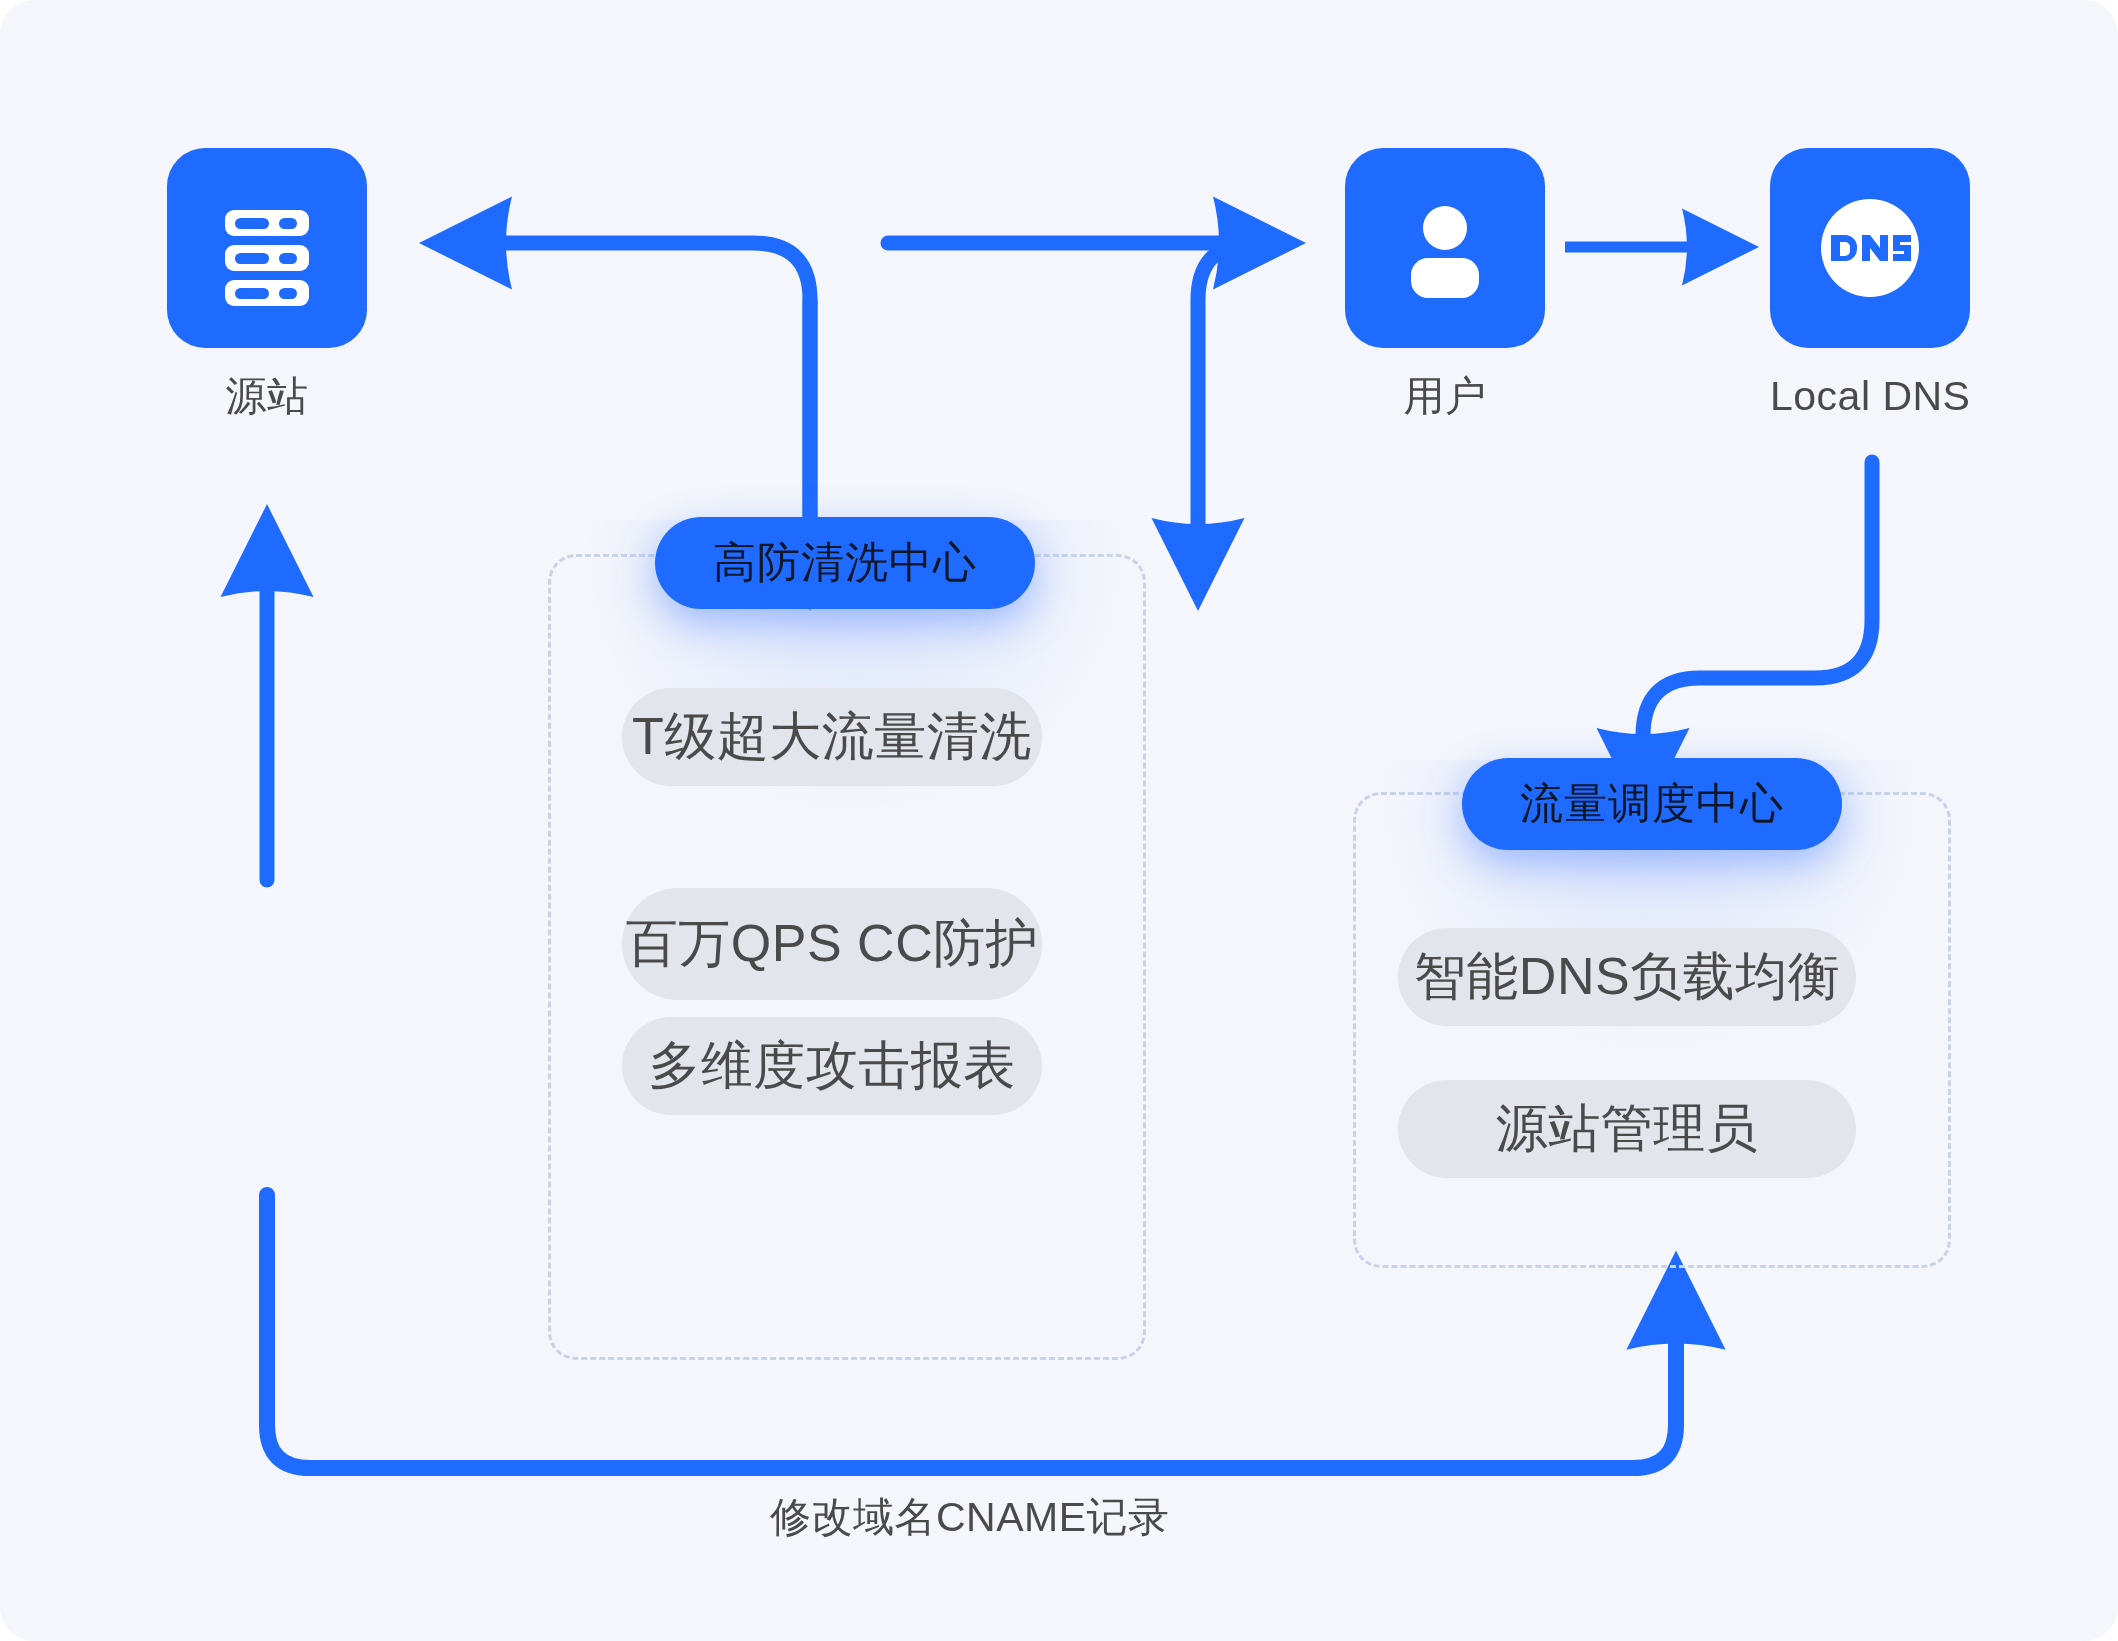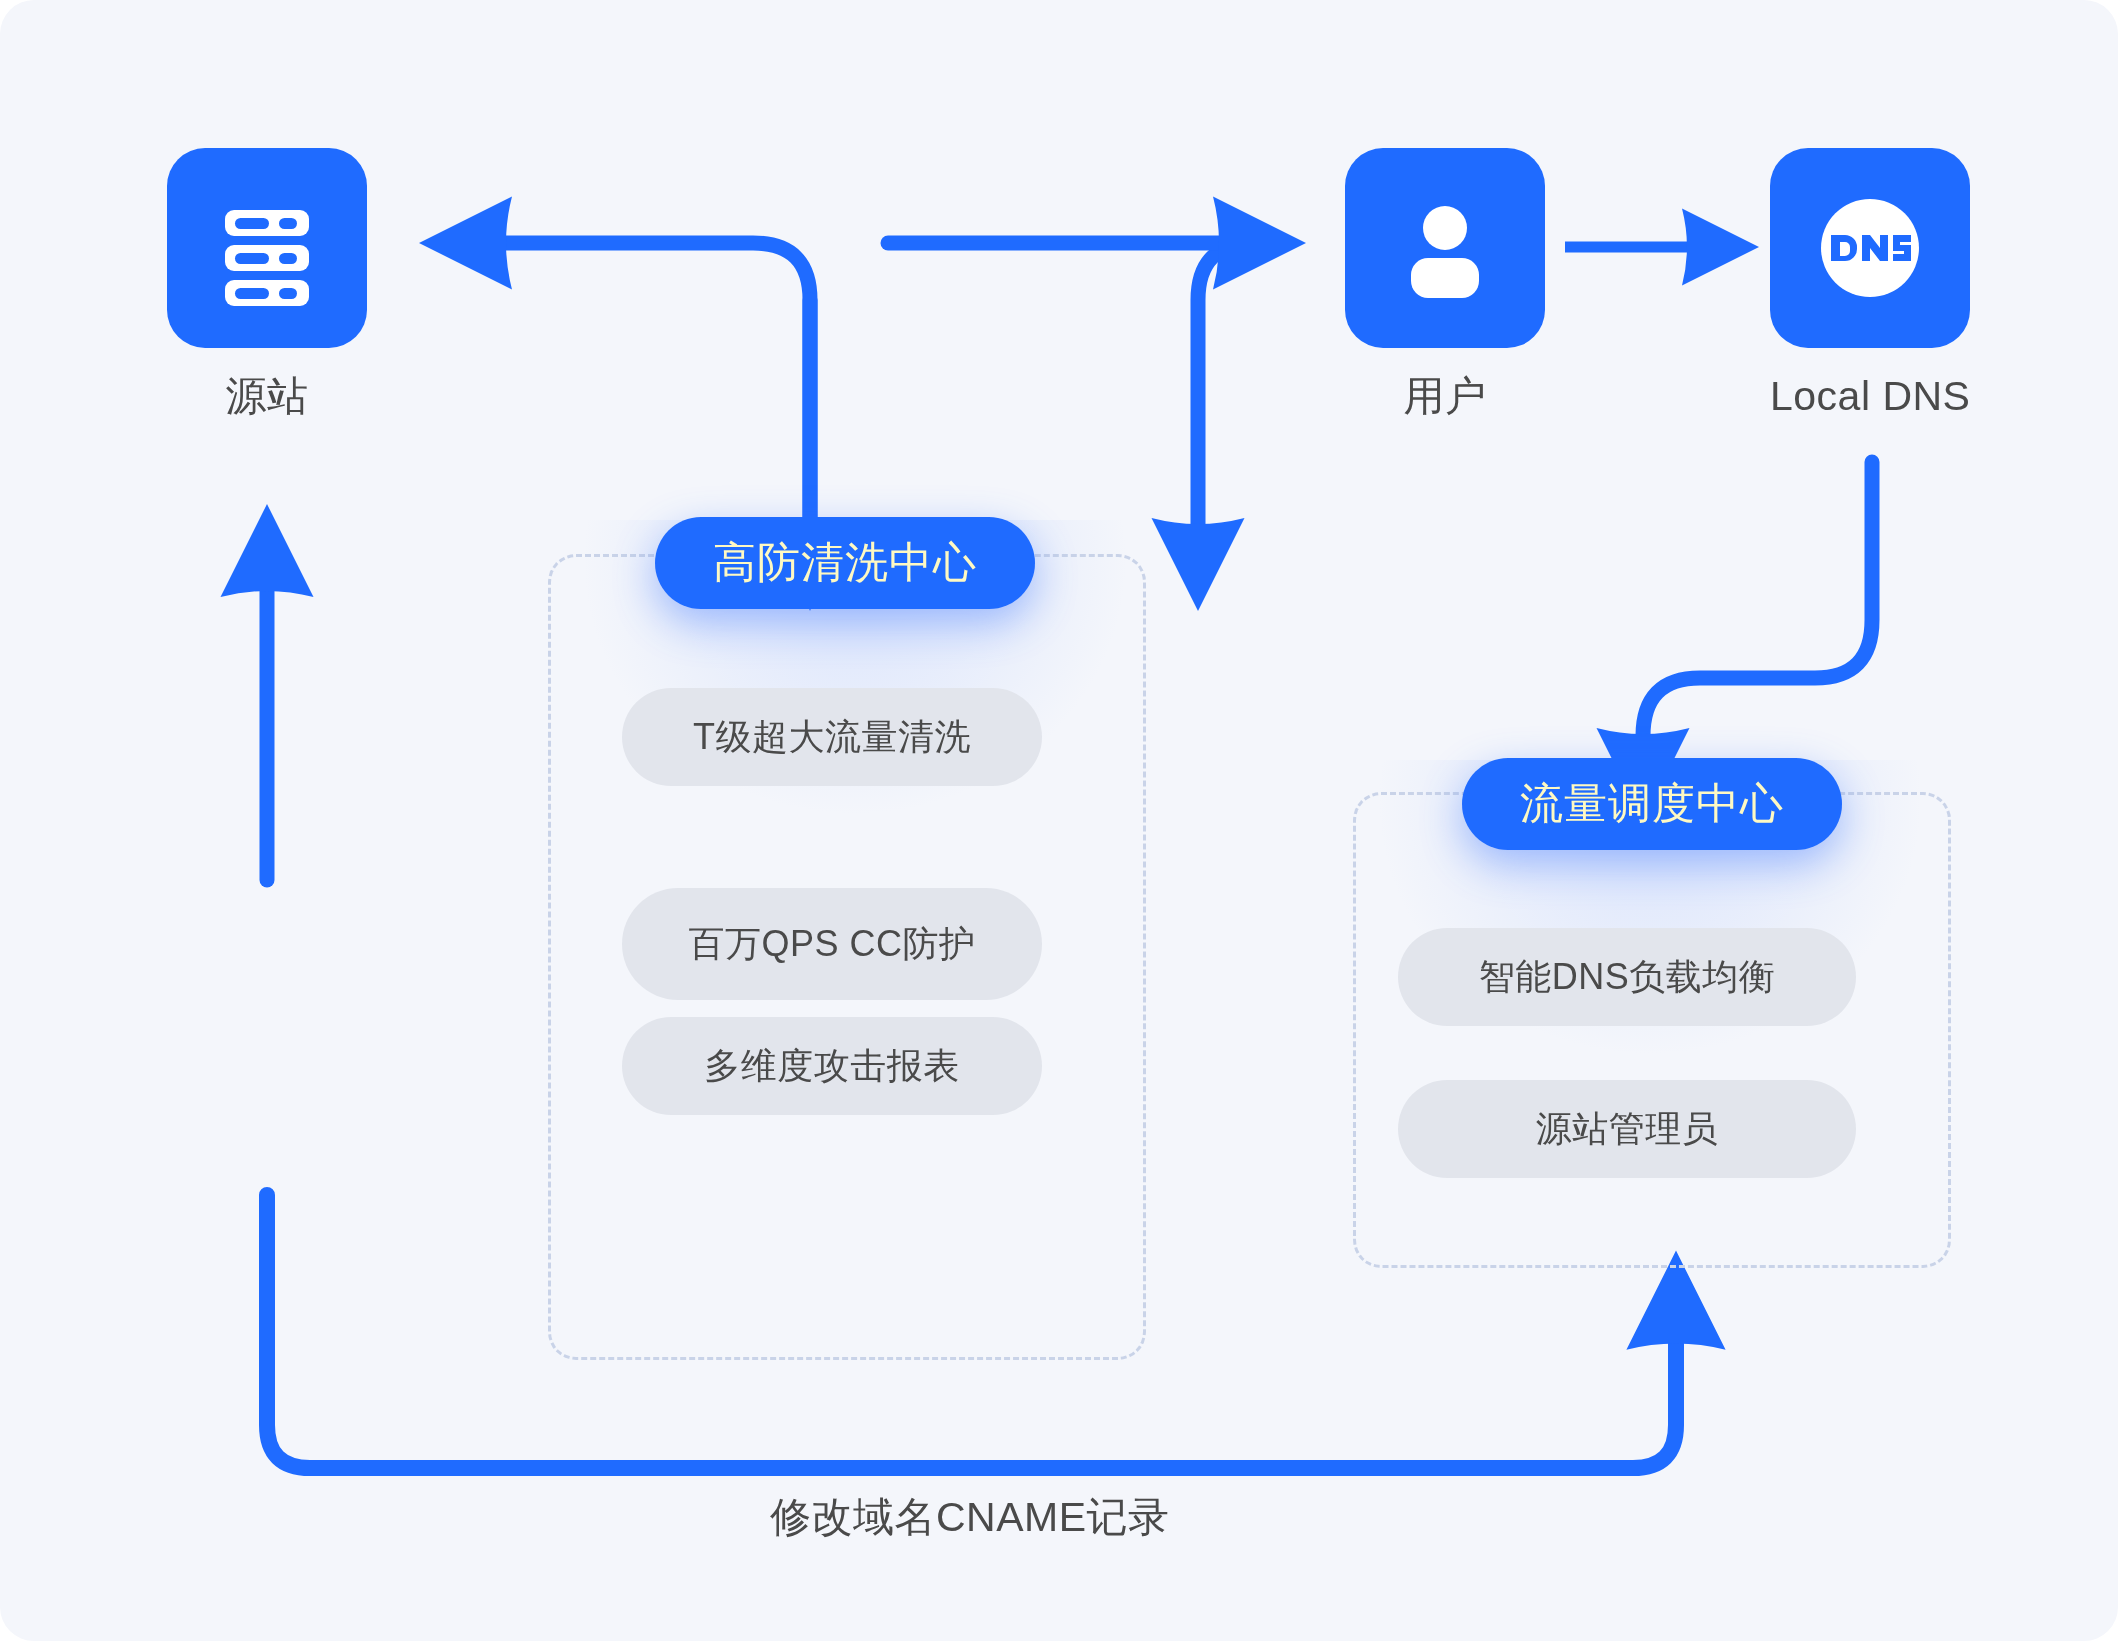--- a/index.html
+++ b/index.html
@@ -73,38 +73,38 @@
     pointer-events: none;
   }
 
   
   .pill {
     position: absolute;
     display: flex;
     align-items: center;
     justify-content: center;
     background: #1f6bff;
-    color: #fef9c3;
+    color: #0f172a;
     border-radius: 999px;
     font-size: 43px;
     letter-spacing: 1px;
     box-shadow: 0 14px 42px rgba(53,112,255,0.42);
     white-space: nowrap;
   }
 
   
   .chip {
     position: absolute;
     display: flex;
     align-items: center;
     justify-content: center;
     background: #e2e5ec;
     color: #4a4a4a;
     border-radius: 999px;
-    font-size: 36px;
+    font-size: 52px;
     letter-spacing: 0.5px;
     white-space: nowrap;
   }
 
   .route-label {
     position: absolute;
     font-size: 41px;
     color: #4a4a4a;
     white-space: nowrap;
     letter-spacing: 0.5px;

